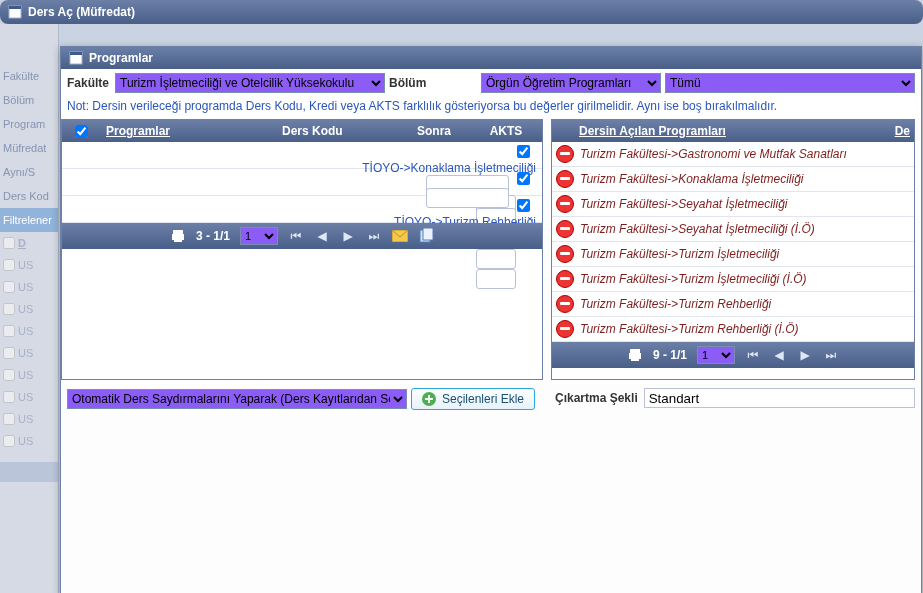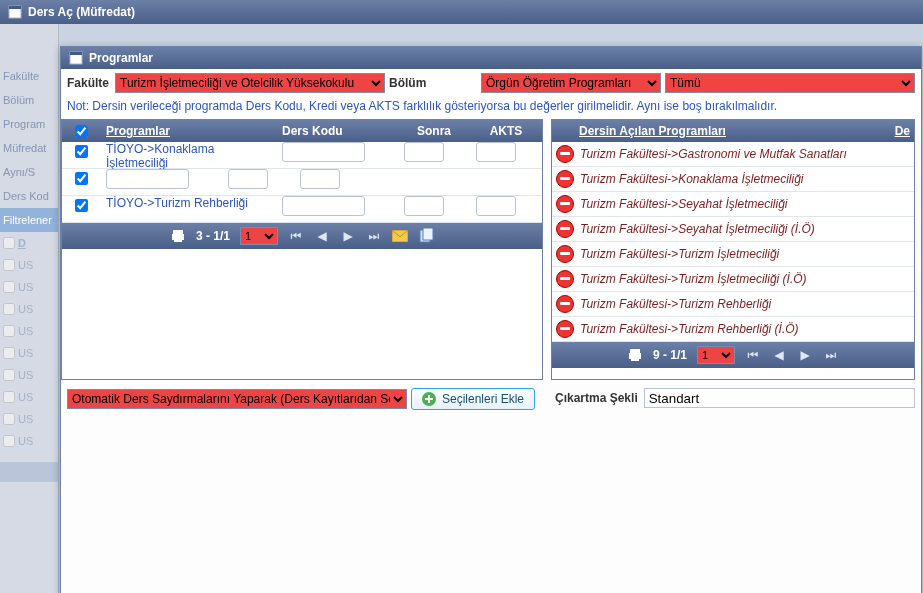--- a/index.html
+++ b/index.html
@@ -23,20 +23,21 @@
   .outer-title {
     background: linear-gradient(#6b7fa7, #4a5f88);
     color: #fff;
     height: 24px;
     line-height: 24px;
     padding: 0 8px;
     font-weight: bold;
     display: flex;
     align-items: center;
     gap: 6px;
+    border-radius: 8px;
   }
   .outer-title .win-icon, .inner-title .win-icon {
     width: 14px; height: 14px;
     display: inline-block;
   }
   .outer-title .win-icon svg, .inner-title .win-icon svg { display:block;}
   
   .sidebar {
     position: absolute;
     left: 0;
@@ -139,24 +140,25 @@
   }
   .tbl-head .th { padding: 0 6px; }
   .tbl-head .th.u { text-decoration: underline; }
   .lh-cb { width: 26px; text-align:center;}
   .lh-prog { flex: 1; }
   .lh-code { width: 110px; }
   .lh-kredi { width: 60px; text-align:center;}
   .lh-akts { width: 60px; text-align:center;}
   .tbl-body-left .row {
     display: flex;
-    align-items: flex-start;
+    align-items: flex-end;
     height: 26px;
     border-bottom: 1px solid #e1e5ee;
     font-size: 12px;
+    flex-direction: column;
   }
   .td { padding: 0 6px; }
   .td.cb { width: 26px; text-align:center;}
   .td.prog { flex:1; color:#2b56b9;}
   .td.prog a { color:#2b56b9; text-decoration:none;}
   .td.code { width:110px;}
   .td.kredi { width:60px;}
   .td.akts { width:60px;}
   .smallinput {
     width: 70%;
@@ -262,21 +264,21 @@
     border:1px solid #b8c2d8;
     padding:0 4px;
     flex:1;
   }
   .spacer-fill{height:130px;}
   .bottom-row {
     display:flex;
   }
   .bottom-row .left-col{width:488px;}
   .bottom-row .right-col{flex:1;}
-  select { background:#ef4444;border:1px solid #7a8cb0;}
+  select { background:#8b5cf6;border:1px solid #7a8cb0;}
 </style>
 </head>
 <body>
 
 <div class="outer">
   <div class="outer-title">
     <span class="win-icon">
       <svg viewBox="0 0 14 14">
           <rect x="1" y="1" width="12" height="12" fill="#fff" stroke="#9fb0d0" stroke-width="1"></rect>
           <rect x="1" y="1" width="12" height="3" fill="#3f5b8e"></rect>

